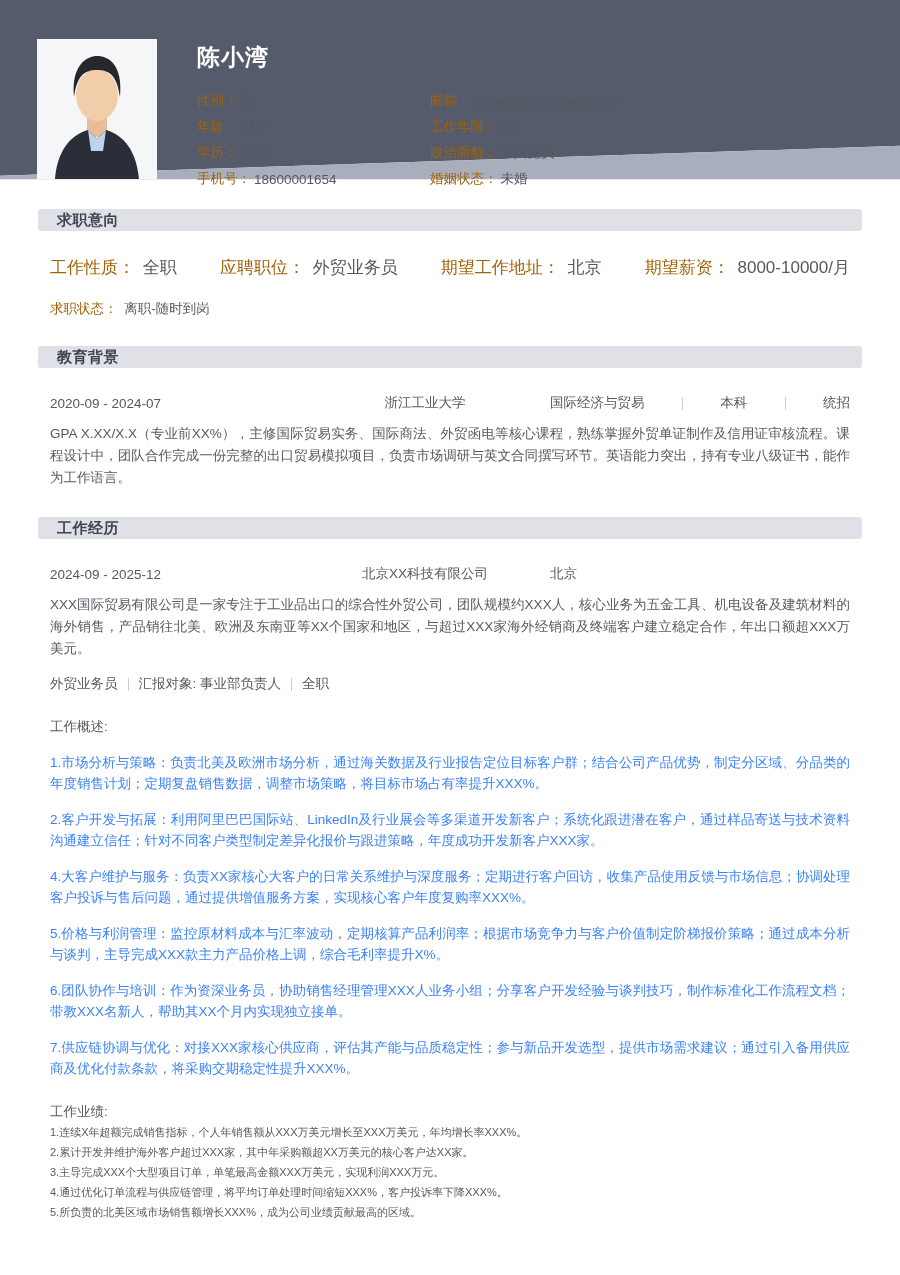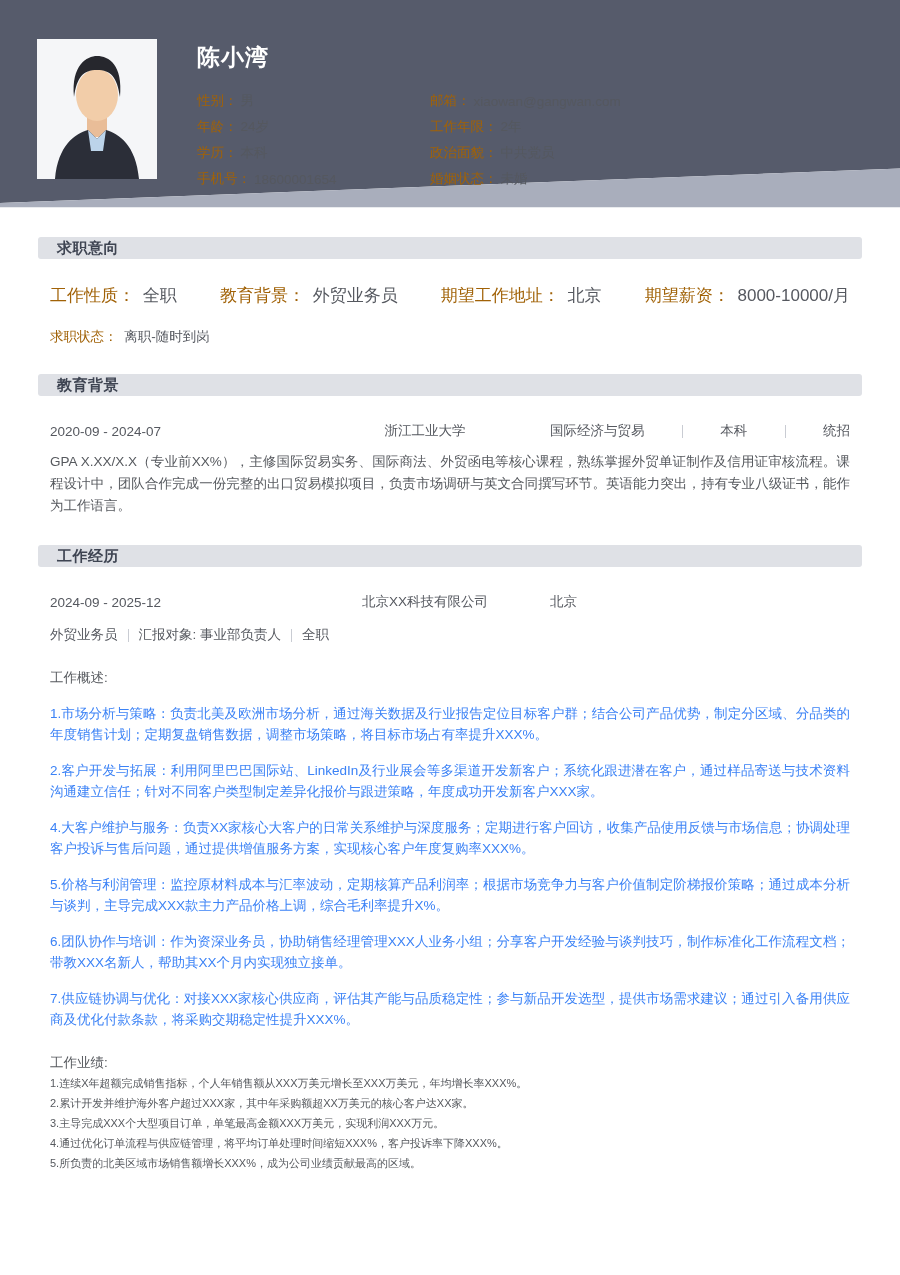--- a/index.html
+++ b/index.html
@@ -3,21 +3,21 @@
 <meta charset="utf-8">
 <style>
   * { box-sizing: border-box; margin: 0; padding: 0; }
   html, body { background: #ffffff; }
   body {
     width: 900px; min-height: 1275px; margin: 0 auto;
     font-family: "Liberation Sans", "DejaVu Sans", sans-serif;
     color: #55585f; overflow-x: hidden;
   }
   
-  .header { position: relative; height: 208px; background: #ffffff; }
+  .header { position: relative; height: 180px; background: #ffffff; }
   .header-dark { position: absolute; inset: 0; background: #565b6b;
     clip-path: polygon(0 0, 100% 0, 100% 81%, 0 97.6%); }
   .header-band { position: absolute; inset: 0; background: #a9aebc;
     clip-path: polygon(0 97.6%, 100% 81%, 100% 99.6%, 0 99.6%); }
   .photo { position: absolute; left: 37px; top: 39px; width: 120px; height: 140px;
     background: #f6f7f8; overflow: hidden; z-index: 2; }
   .header-info { position: absolute; left: 197px; top: 42px; right: 40px; z-index: 2; }
   .name { font-size: 23px; font-weight: bold; color: #ffffff; letter-spacing: 1px; }
   .hcols { display: flex; margin-top: 15px; }
   .hcol-left { width: 233px; }
@@ -128,21 +128,21 @@
       <span class="sec-title">求职意向</span>
     </div>
     <div class="intent-row">
 
         <span class="kv">
           <span class="kv-label">工作性质：</span>
           <span class="kv-value">全职</span>
         </span>
 
         <span class="kv">
-          <span class="kv-label">教育背景：</span>
+          <span class="kv-label">应聘职位：</span>
           <span class="kv-value">外贸业务员</span>
         </span>
 
         <span class="kv">
           <span class="kv-label">期望工作地址：</span>
           <span class="kv-value">北京</span>
         </span>
 
         <span class="kv">
           <span class="kv-label">期望薪资：</span>
@@ -178,20 +178,21 @@
 
   <section class="block">
     <div class="sec-bar">
       <span class="sec-title">工作经历</span>
     </div>
     <div class="meta-row">
       <span class="meta-left">2024-09 - 2025-12</span>
       <span class="meta-center">北京XX科技有限公司</span>
       <span class="meta-right">北京</span>
     </div>
+    <p class="para">XXX国际贸易有限公司是一家专注于工业品出口的综合性外贸公司，团队规模约XXX人，核心业务为五金工具、机电设备及建筑材料的海外销售，产品销往北美、欧洲及东南亚等XX个国家和地区，与超过XXX家海外经销商及终端客户建立稳定合作，年出口额超XXX万美元。</p>
     <div class="pos-line">
       <span>外贸业务员</span>
       <span class="divider"></span>
       <span>汇报对象: 事业部负责人</span>
       <span class="divider"></span>
       <span>全职</span>
     </div>
 
     <div class="ov-block">
       <div class="ov-title">工作概述:</div>

